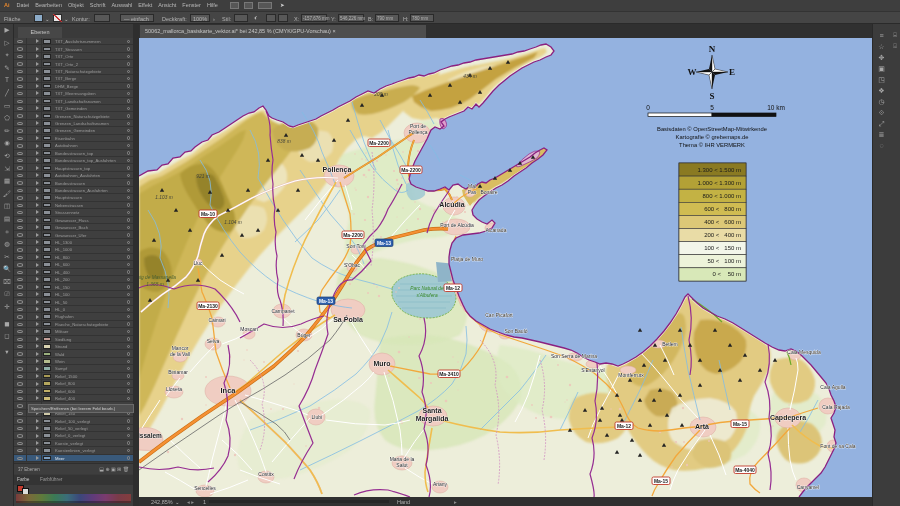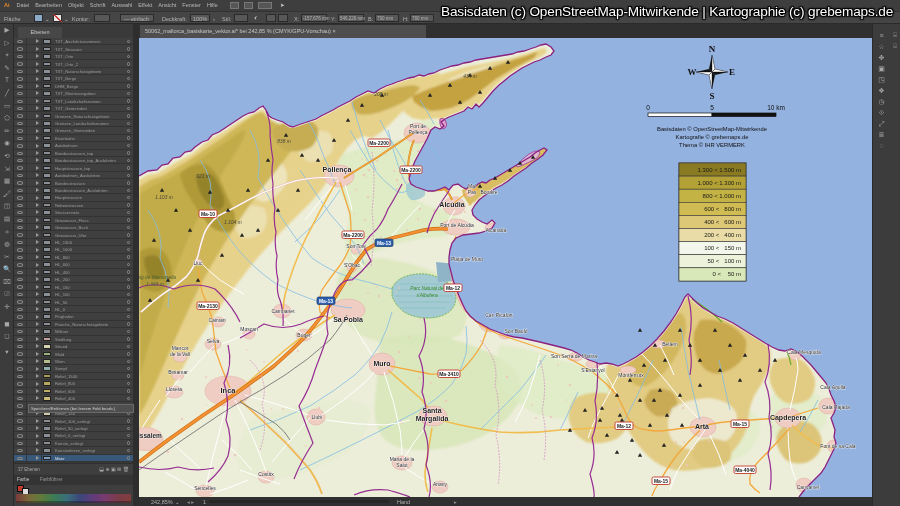--- a/index.html
+++ b/index.html
@@ -1240,14 +1240,13 @@
     </div>
 <div class="abs" id="statusbar">
 <span style="position:absolute;left:12px;top:2px">242,85%</span>
       <span style="position:absolute;left:36px;top:2px">⌄</span>
 <span style="position:absolute;left:48px;top:2px;color:#8a8a8a">◂ ▸</span>
       <span style="position:absolute;left:64px;top:2px">1</span>
 <span style="position:absolute;left:258px;top:2px">Hand</span>
 <span style="position:absolute;left:70px;top:3px;width:180px;height:3px;background:#262626"></span>
 <span style="position:absolute;left:315px;top:2px;color:#8a8a8a">▸</span>
 </div>
-<div class="abs" id="banner">Basisdaten (c) OpenStreetMap-Mitwirkende | Kartographie (c) grebemaps.de</div>
 </div>
 
 </body></html>

